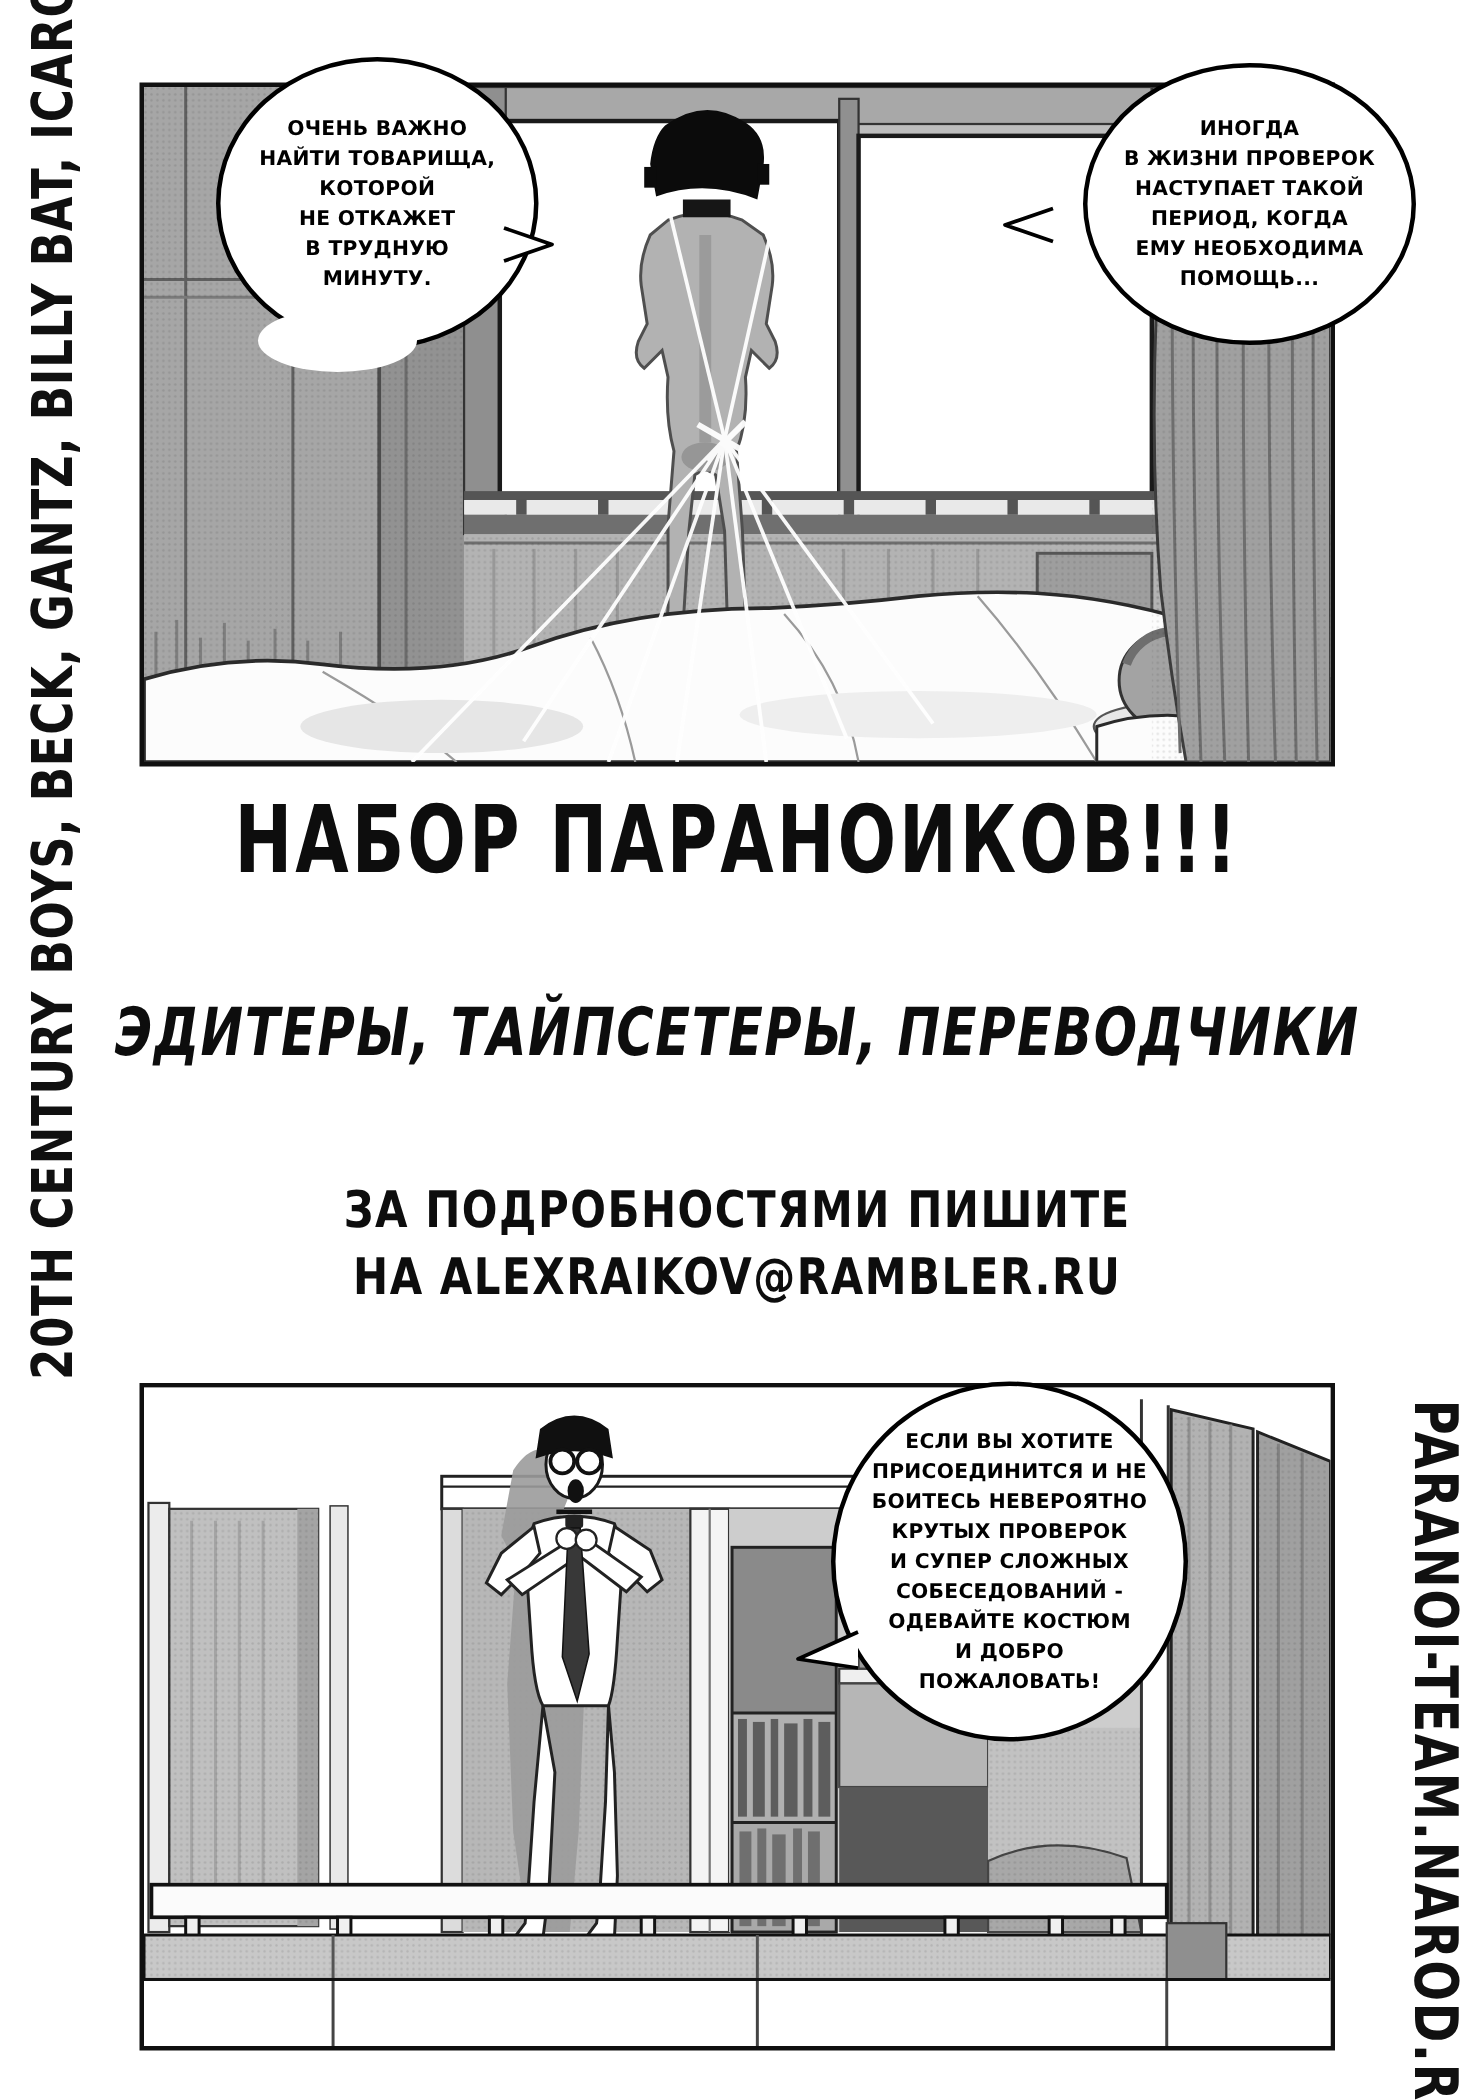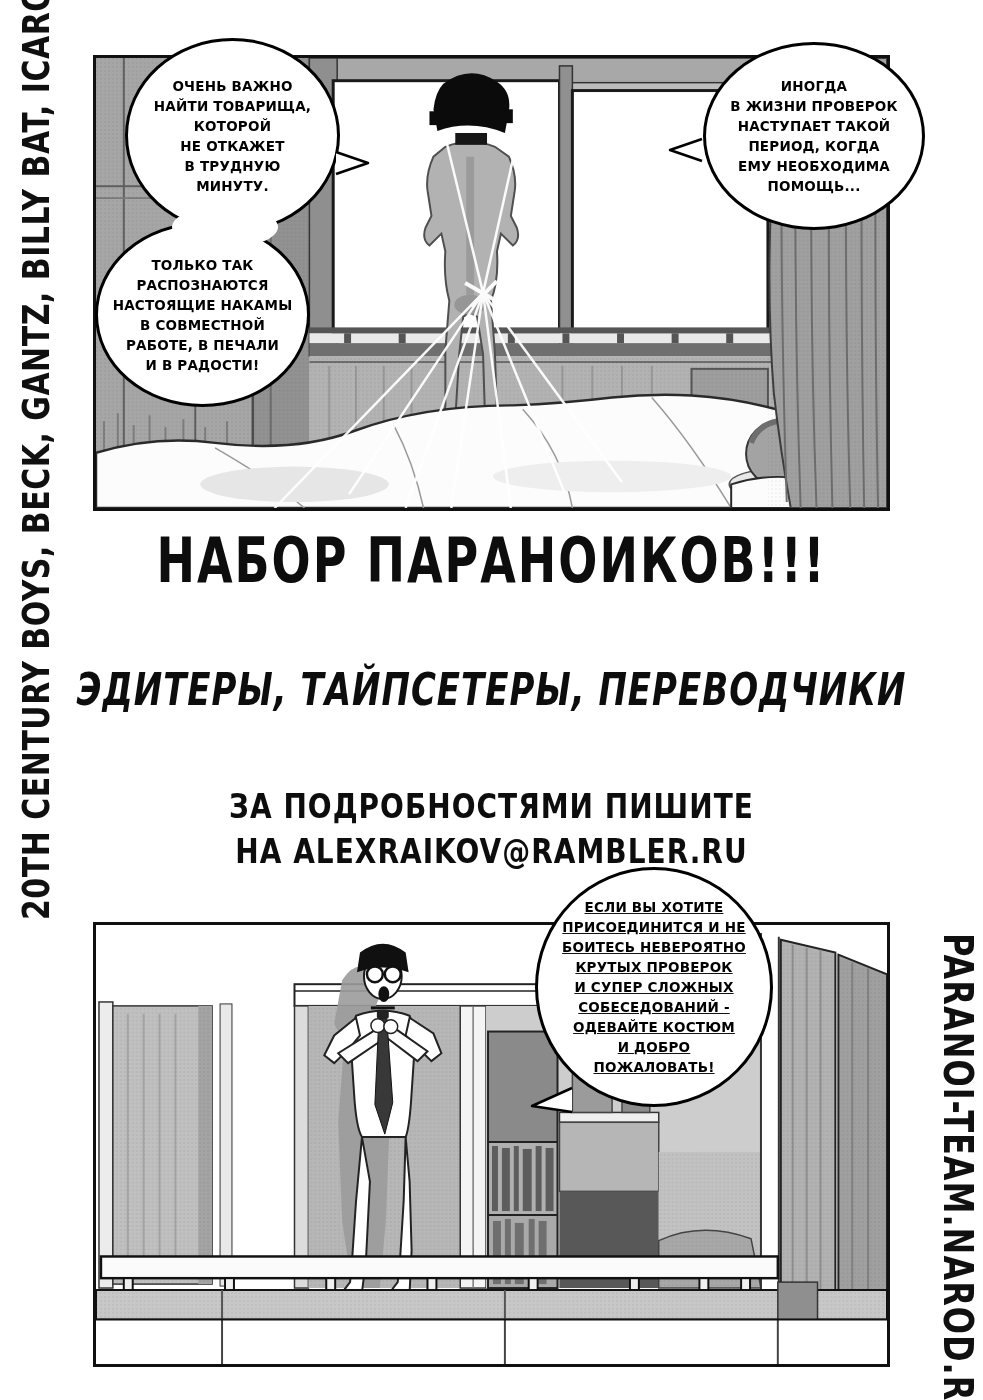--- a/index.html
+++ b/index.html
@@ -21,30 +21,30 @@
     transform:rotate(-90deg) scaleY(1.25); transform-origin:0 0;
   }
   #side-right {
     top:933px; left:981px; width:465px; font-size:32px; letter-spacing:1px;
     transform:rotate(90deg) scaleY(1.25); transform-origin:0 0;
   }
 
   .bubble {
     position:absolute; z-index:4; background:#fff; border:3px solid #000;
     border-radius:50%; display:flex; align-items:center; justify-content:center;
-    text-align:center; box-sizing:border-box;
+    text-align:center; box-sizing:border-box;margin-left:19px;
   }
   .bubble-text {
     position:relative; z-index:6; white-space:pre-line; font-weight:bold;
     font-size:13.5px; line-height:20px; color:#000; letter-spacing:0.2px;
   }
   #bubble-1 { left:125px; top:38px;  width:215px; height:195px; }
   #bubble-2 { left:95px;  top:222px; width:215px; height:185px; }
   #bubble-3 { left:703px; top:42px;  width:222px; height:188px; }
-  #bubble-4 { left:535px; top:867px; width:238px; height:240px;text-decoration:underline; }
+  #bubble-4 { left:535px; top:921px; width:238px; height:240px; }
   .bubble-connector {
     position:absolute; z-index:5; background:#fff; border-radius:50%;
     left:172px; top:206px; width:106px; height:42px;
   }
   .bubble-tail { position:absolute; z-index:5; }
 
   .headline { position:absolute; left:0; width:100%; text-align:center; z-index:2; color:#0d0d0d; }
   #main-title    { top:518px; font-size:46px; font-weight:bold; line-height:84px; transform:scaleY(1.35); letter-spacing:2px; }
   #roles-line    { top:649px; font-size:34px; font-weight:bold; font-style:italic; line-height:80px; transform:scaleY(1.3); letter-spacing:1px; }
   #contact-lines { top:792px; font-size:28px; font-weight:bold; line-height:37px; transform:scaleY(1.2); white-space:pre-line; letter-spacing:1px; }
@@ -337,28 +337,20 @@
   </div>
 
   <div class="bubble" id="bubble-1">
     <div class="bubble-text">ОЧЕНЬ ВАЖНО
 НАЙТИ ТОВАРИЩА,
 КОТОРОЙ
 НЕ ОТКАЖЕТ
 В ТРУДНУЮ
 МИНУТУ.</div>
   </div>
-  <div class="bubble" id="bubble-2">
-    <div class="bubble-text">ТОЛЬКО ТАК
-РАСПОЗНАЮТСЯ
-НАСТОЯЩИЕ НАКАМЫ
-В СОВМЕСТНОЙ
-РАБОТЕ, В ПЕЧАЛИ
-И В РАДОСТИ!</div>
-  </div>
   <div class="bubble-connector"></div>
   <div class="bubble" id="bubble-3">
     <div class="bubble-text">ИНОГДА
 В ЖИЗНИ ПРОВЕРОК
 НАСТУПАЕТ ТАКОЙ
 ПЕРИОД, КОГДА
 ЕМУ НЕОБХОДИМА
 ПОМОЩЬ...</div>
   </div>
   <div class="bubble" id="bubble-4">

